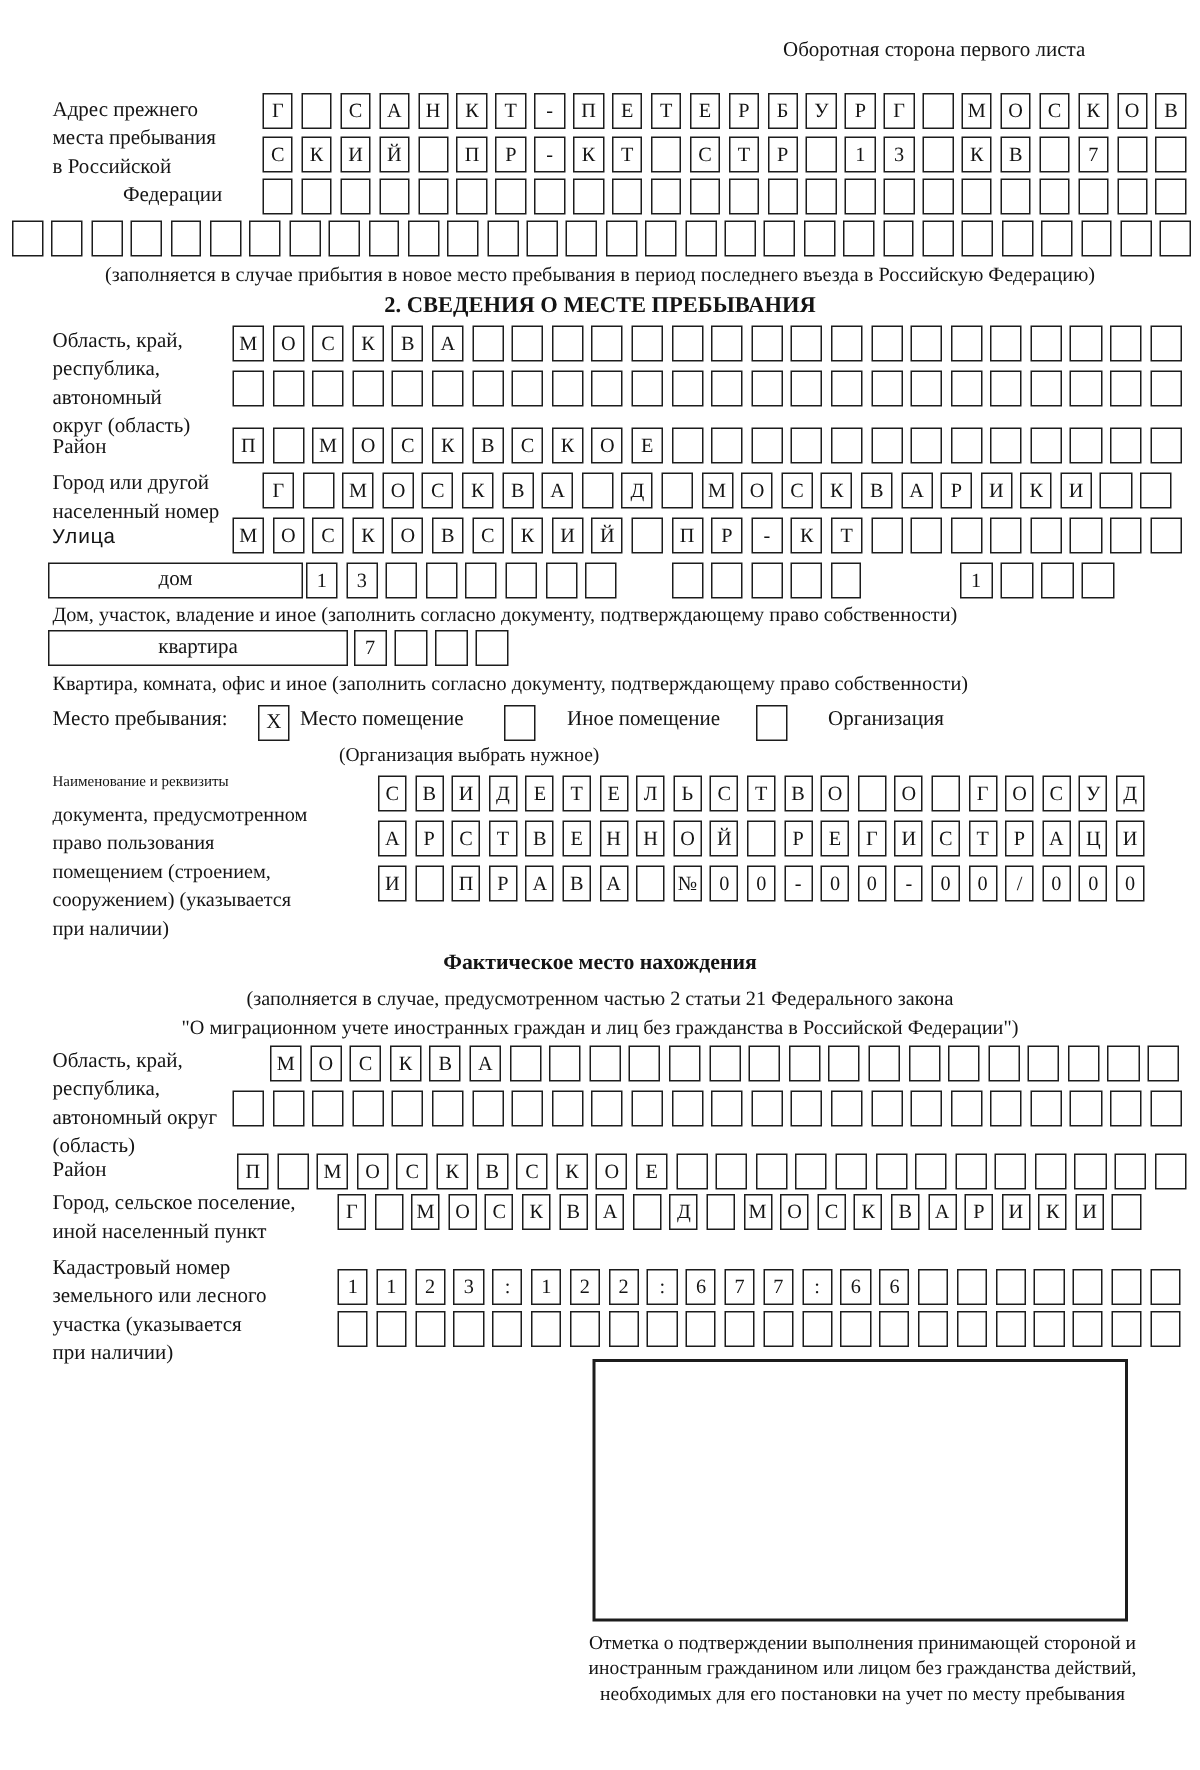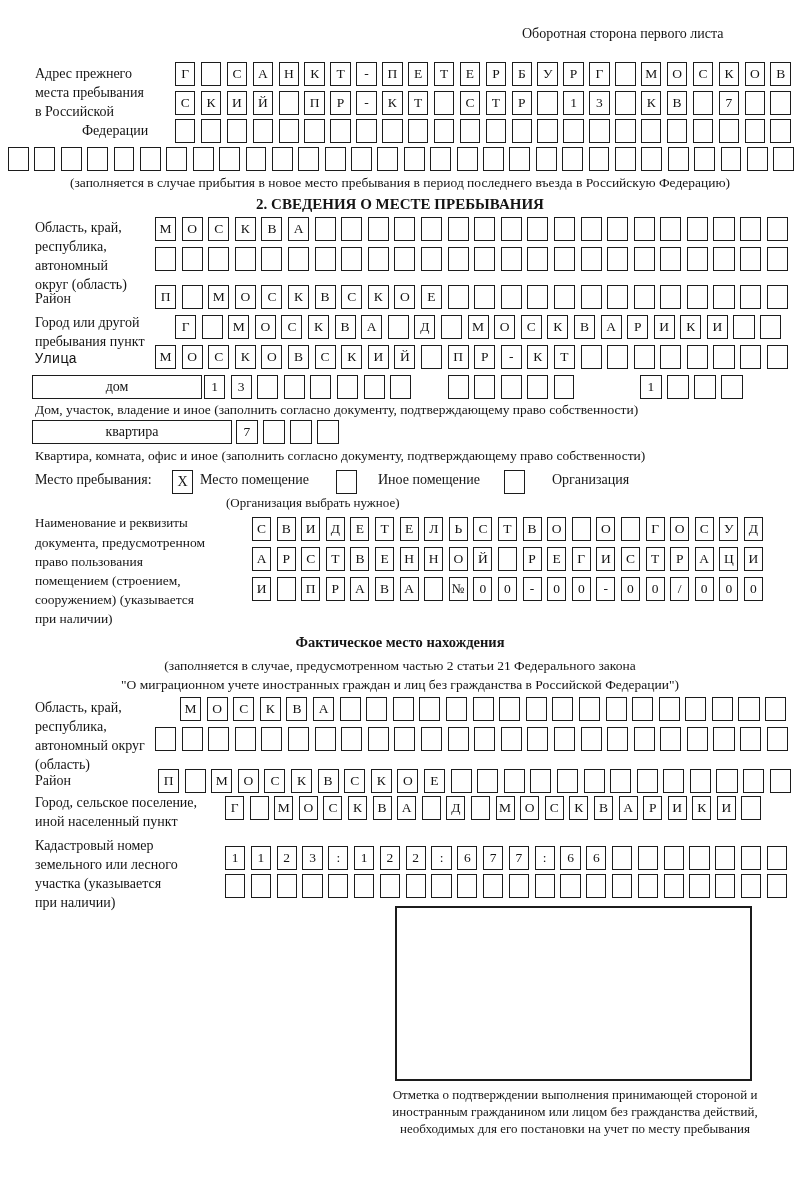--- a/index.html
+++ b/index.html
@@ -32,30 +32,30 @@
       <div class="txt" style="left: 35px; top: 104px;">в Российской</div>
       <div class="txt" style="left: 35px; top: 123px; margin-left: 47px;">Федерации</div>
       <div class="txt" style="left: 0px; top: 175px; width: 800px; text-align: center; font-size: 13.5px;">(заполняется в случае прибытия в новое место пребывания в период последнего въезда в Российскую Федерацию)</div>
       <div class="txt" style="left: 0px; top: 196px; width: 800px; text-align: center; font-size: 15px; font-weight: bold;">2. СВЕДЕНИЯ О МЕСТЕ ПРЕБЫВАНИЯ</div>
       <div class="txt" style="left: 35px; top: 220px;">Область, край,</div>
       <div class="txt" style="left: 35px; top: 239px;">республика,</div>
       <div class="txt" style="left: 35px; top: 258px;">автономный</div>
       <div class="txt" style="left: 35px; top: 277px;">округ (область)</div>
       <div class="txt" style="left: 35px; top: 291px;">Район</div>
       <div class="txt" style="left: 35px; top: 315px;">Город или другой</div>
-      <div class="txt" style="left: 35px; top: 334px;">пребывания пункт</div>
+      <div class="txt" style="left: 35px; top: 334px;">населенный номер</div>
       <div class="txt" style="left: 35px; top: 351px; font-family: Liberation Mono, monospace;">Улица</div>
       <div class="txt" style="left: 35px; top: 402px; font-size: 13.5px;">Дом, участок, владение и иное (заполнить согласно документу, подтверждающему право собственности)</div>
       <div class="txt" style="left: 35px; top: 448px; font-size: 13.5px;">Квартира, комната, офис и иное (заполнить согласно документу, подтверждающему право собственности)</div>
       <div class="txt" style="left: 35px; top: 472px;">Место пребывания:</div>
       <div class="txt" style="left: 200px; top: 472px;">Место помещение</div>
       <div class="txt" style="left: 378px; top: 472px;">Иное помещение</div>
       <div class="txt" style="left: 552px; top: 472px;">Организация</div>
       <div class="txt" style="left: 226px; top: 496px; font-size: 13px;">(Организация выбрать нужное)</div>
-      <div class="txt" style="left: 35px; top: 516px; font-size: 13px;">Наименование и реквизиты</div>
+      <div class="txt" style="left: 35px; top: 516px; font-size: 10px;">Наименование и реквизиты</div>
       <div class="txt" style="left: 35px; top: 535px; font-size: 13.5px;">документа, предусмотренном</div>
       <div class="txt" style="left: 35px; top: 554px; font-size: 13.5px;">право пользования</div>
       <div class="txt" style="left: 35px; top: 573px; font-size: 13.5px;">помещением (строением,</div>
       <div class="txt" style="left: 35px; top: 592px; font-size: 13.5px;">сооружением) (указывается</div>
       <div class="txt" style="left: 35px; top: 611px; font-size: 13.5px;">при наличии)</div>
       <div class="txt" style="left: 0px; top: 634px; width: 800px; text-align: center; font-size: 14.5px; font-weight: bold;">Фактическое место нахождения</div>
       <div class="txt" style="left: 0px; top: 658px; width: 800px; text-align: center; font-size: 13.5px;">(заполняется в случае, предусмотренном частью 2 статьи 21 Федерального закона</div>
       <div class="txt" style="left: 0px; top: 677px; width: 800px; text-align: center; font-size: 13.5px;">"О миграционном учете иностранных граждан и лиц без гражданства в Российской Федерации")</div>
       <div class="txt" style="left: 35px; top: 700px;">Область, край,</div>
       <div class="txt" style="left: 35px; top: 719px;">республика,</div>

